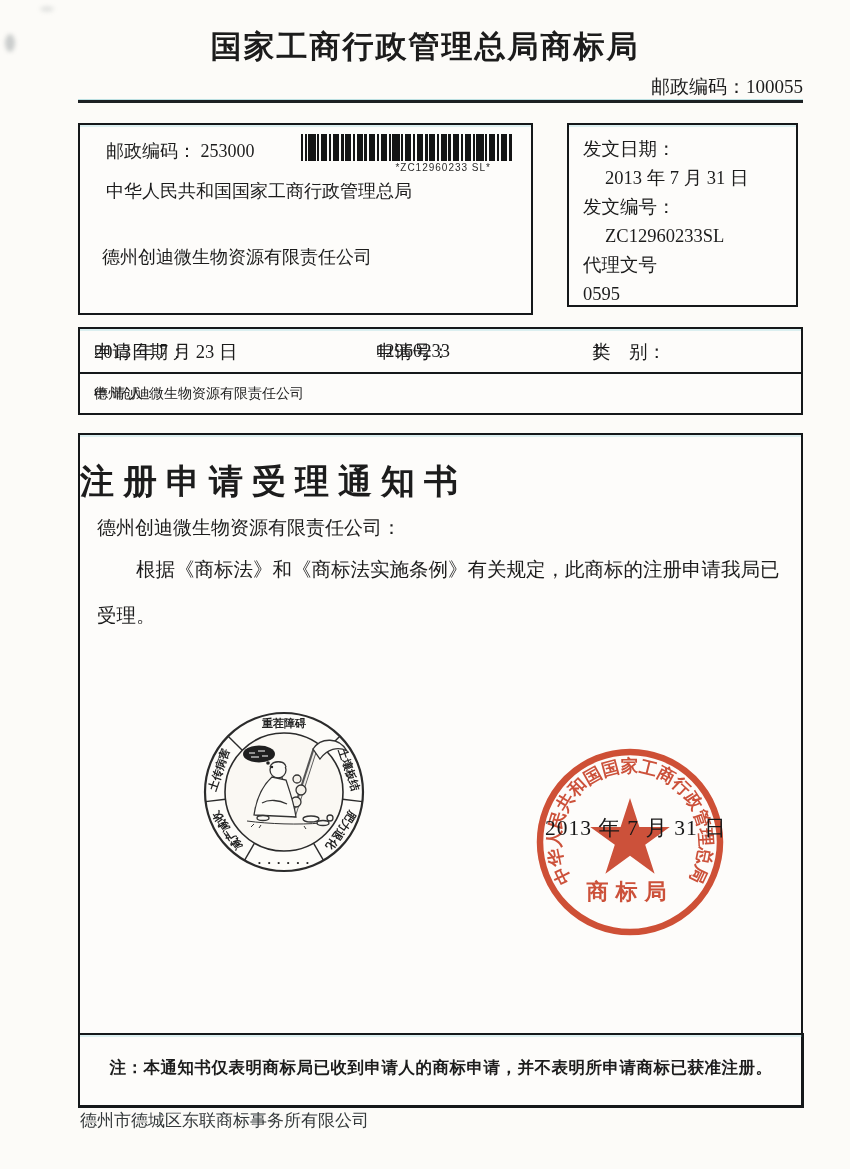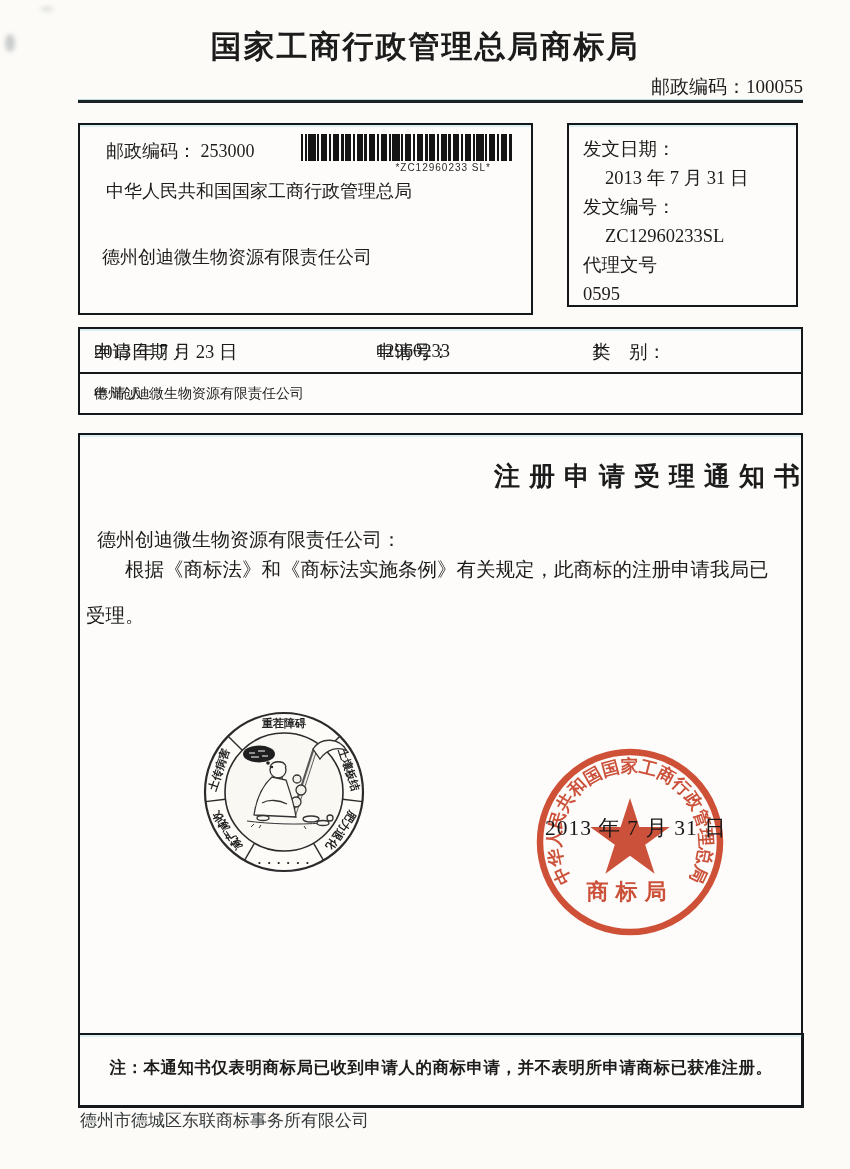--- a/index.html
+++ b/index.html
@@ -34,24 +34,24 @@
   .disp div{line-height:29px;}
   .disp .ind{padding-left:22px;}
   
   .apptab{left:78px;top:327px;width:721px;height:84px;border-width:2.5px;}
   .apptab .r1{position:relative;height:43px;border-bottom:2px solid #15181a;font-size:18.5px;}
   .apptab .r2{position:relative;height:39px;font-size:14px;}
   .apptab span{position:absolute;top:50%;transform:translateY(-50%);white-space:nowrap;}
   .g1{left:14px;} .g2{left:296px;} .g3{left:512px;} .gp{left:14px;}
   
   .main{left:78px;top:433px;width:721px;height:670px;border-width:2.5px;}
-  .n-title{position:absolute;top:24px;left:0;width:100%;text-align:right;
-    font-size:26px;font-weight:bold;letter-spacing:9px;padding-left:8px;}
-  .n-addressee{position:absolute;top:80px;left:17px;font-size:19px;margin-top:12px;}
-  .n-body{position:absolute;top:112px;left:6px;width:692px;font-size:19.5px;
+  .n-title{position:absolute;top:24px;left:0;width:100%;text-align:left;
+    font-size:34px;font-weight:bold;letter-spacing:9px;}
+  .n-addressee{position:absolute;top:80px;left:17px;font-size:19px;}
+  .n-body{position:absolute;top:112px;left:17px;width:692px;font-size:19.5px;
     line-height:46px;text-indent:2em;}
   .n-note{position:absolute;left:-2.5px;right:-2.5px;bottom:-2.5px;height:71px;
     border:2.5px solid #15181a;box-shadow:inset 0 2px 0 rgba(120,200,210,.25);}
   .n-note div{position:absolute;left:30px;top:22px;font-size:16.5px;letter-spacing:.5px;
     font-weight:600;}
   .tm{position:absolute;left:119px;top:272px;}
   .seal{position:absolute;left:450px;top:307px;opacity:.92;}
   .seal-date{position:absolute;left:465px;top:378px;font-size:21.5px;color:#171717;
     letter-spacing:1px;white-space:nowrap;z-index:5;}
   .footer{position:absolute;top:1109px;left:80px;font-size:17px;color:#33383a;}

